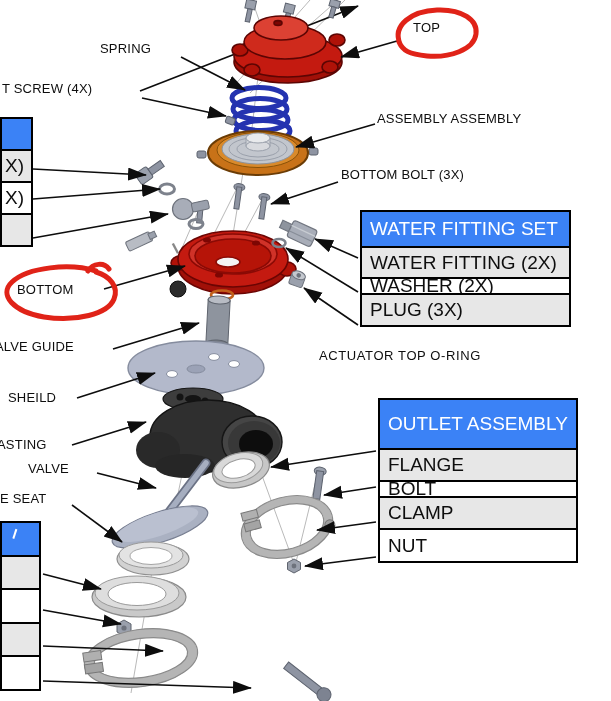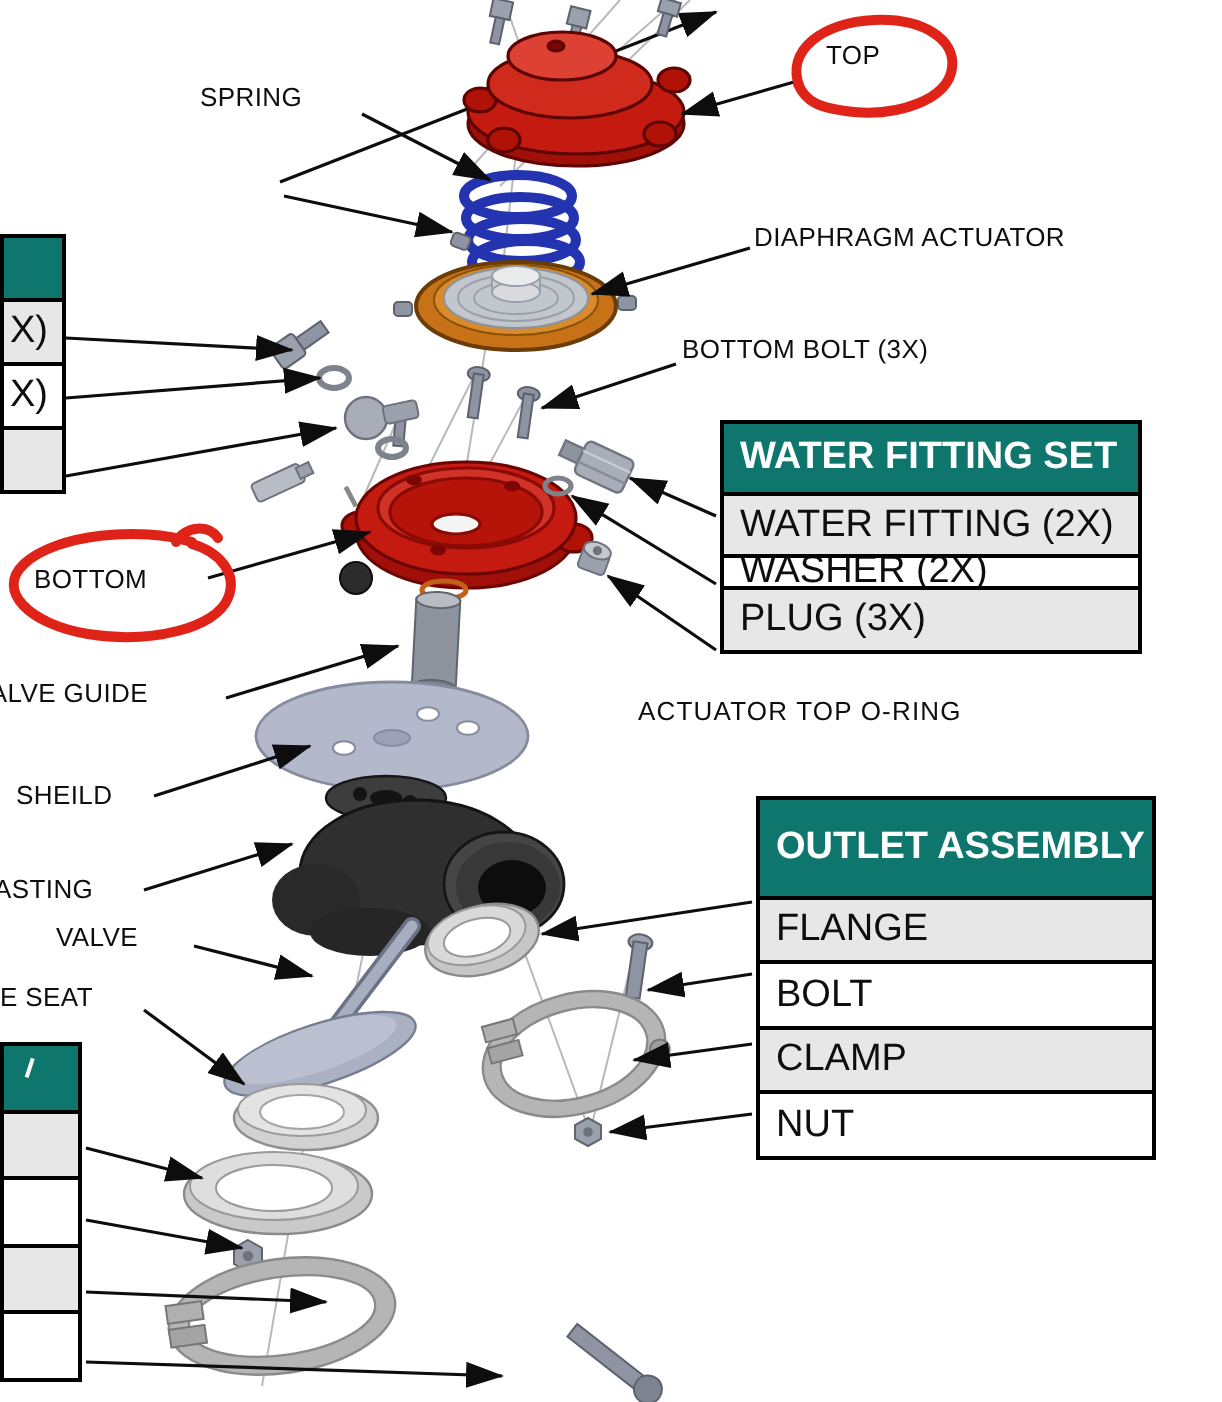--- a/index.html
+++ b/index.html
@@ -4,21 +4,21 @@
 <style>
   html,body{margin:0;padding:0;background:#fff;}
   #stage{position:relative;width:611px;height:701px;background:#ffffff;overflow:hidden;
          font-family:"Liberation Sans",sans-serif;}
   #stage svg{position:absolute;left:0;top:0;}
   .lbl{position:absolute;font-size:13px;color:#0e0e0e;white-space:nowrap;letter-spacing:.2px;}
   .ptable{position:absolute;box-sizing:border-box;}
   .ptable > div{box-sizing:border-box;border:2.5px solid #000;display:flex;align-items:center;
                 font-size:19px;color:#0e0e0e;padding:0 4px 0 8px;background:#fff;white-space:nowrap;overflow:hidden;}
   .ptable > div + div{margin-top:-2.5px;}
-  .ptable .hd{background:#0f766e;color:#fff;position:relative;font-weight:bold;}
+  .ptable .hd{background:#3b82f6;color:#fff;position:relative;}
   .ptable .alt{background:#e7e7e7;}
   .frag{position:absolute;left:6px;top:5px;width:6px;height:10px;
         border-right:2.5px solid #fff;transform:rotate(18deg);}
 </style>
 </head>
 <body>
 
 <div id="stage">
 
   <svg width="611" height="701" viewBox="0 0 611 701">
@@ -275,22 +275,23 @@
     </g>
 
     <g fill="none" stroke="#e02318" stroke-width="5" stroke-linecap="round">
       <path d="M 400,44 C 392,25 412,11 437,10 C 462,9 478,20 476,34 C 474,50 449,58 427,56 C 409,54 403,51 399,42"></path>
       <path d="M 96,271 C 70,263 28,267 12,282 C -2,295 14,312 44,317 C 76,322 108,314 114,299 C 119,287 110,276 96,272"></path>
       <path d="M 88,271 C 93,263 104,262 109,269"></path>
     </g>
   </svg>
 
   <div class="lbl" style="left:100px;top:41px">SPRING</div>
+  <div class="lbl" style="left:2px;top:81px">T SCREW (4X)</div>
   <div class="lbl" style="left:413px;top:20px">TOP</div>
-  <div class="lbl" style="left:377px;top:111px">DIAPHRAGM ACTUATOR</div>
+  <div class="lbl" style="left:377px;top:111px">ASSEMBLY ASSEMBLY</div>
   <div class="lbl" style="left:341px;top:167px">BOTTOM BOLT (3X)</div>
   <div class="lbl" style="left:17px;top:282px">BOTTOM</div>
   <div class="lbl" style="left:-13px;top:339px">VALVE GUIDE</div>
   <div class="lbl" style="left:8px;top:390px">SHEILD</div>
   <div class="lbl" style="left:-3px;top:437px">ASTING</div>
   <div class="lbl" style="left:28px;top:461px">VALVE</div>
   <div class="lbl" style="left:0px;top:491px">E SEAT</div>
   <div class="lbl" style="left:319px;top:348px;letter-spacing:.6px">ACTUATOR TOP O-RING</div>
 
   <div class="ptable" style="left:0;top:117px;width:33px">
@@ -303,21 +304,21 @@
   <div class="ptable" style="left:360px;top:210px;width:211px">
     <div class="hd" style="height:38px">WATER FITTING SET</div>
     <div class="alt" style="height:34px">WATER FITTING (2X)</div>
     <div style="height:18px">WASHER (2X)</div>
     <div class="alt" style="height:34px">PLUG (3X)</div>
   </div>
 
   <div class="ptable" style="left:378px;top:398px;width:200px">
     <div class="hd" style="height:52px">OUTLET ASSEMBLY</div>
     <div class="alt" style="height:35px">FLANGE</div>
-    <div style="height:35px">BOLT</div>
+    <div style="height:18px">BOLT</div>
     <div class="alt" style="height:35px">CLAMP</div>
     <div style="height:35px">NUT</div>
   </div>
 
   <div class="ptable" style="left:0;top:521px;width:41px">
     <div class="hd" style="height:36px">
       <span class="frag"></span>
       <span></span>
     </div>
     <div class="alt" style="height:36px"></div>

